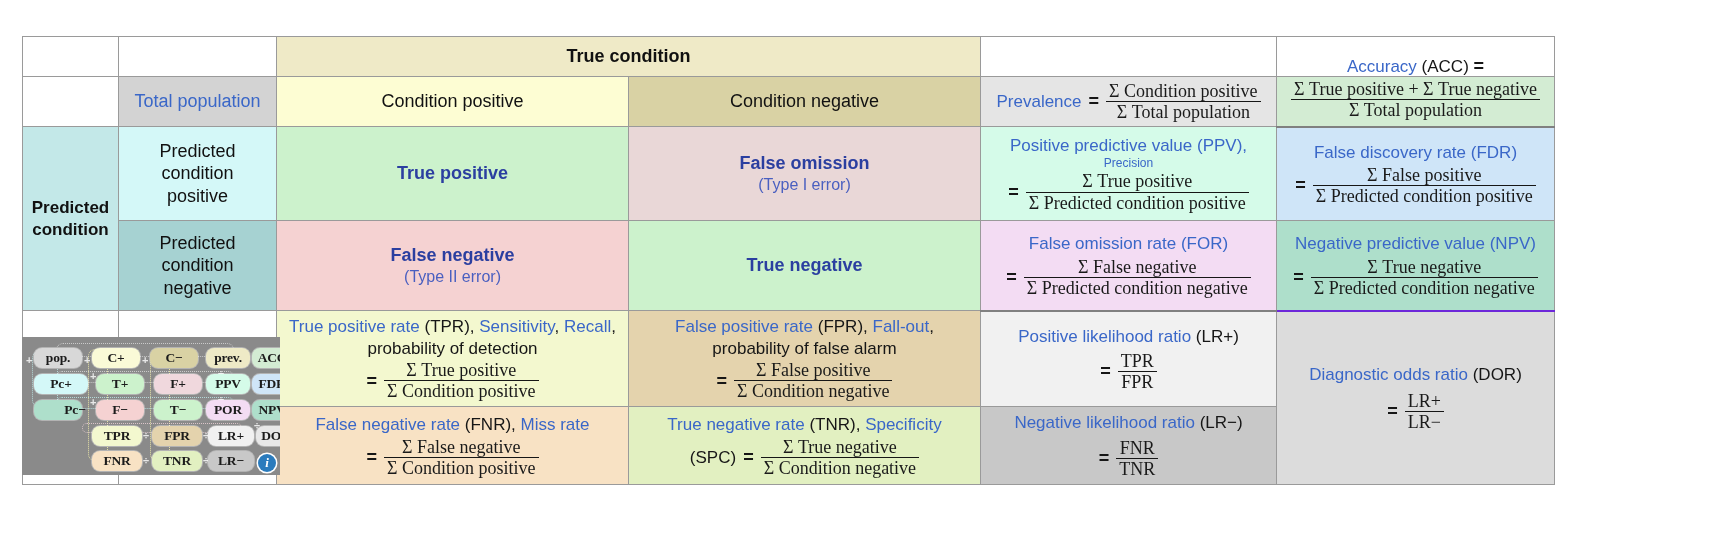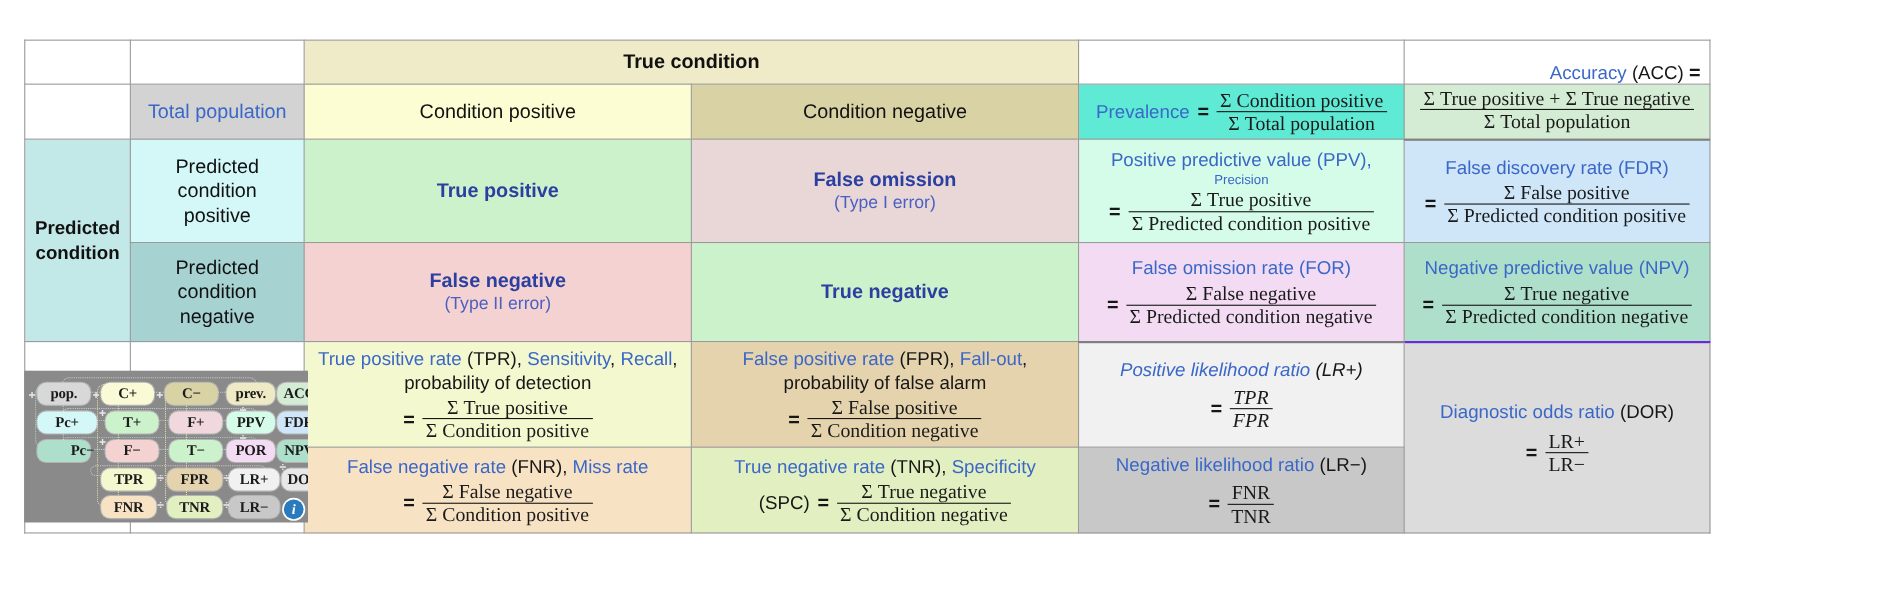--- a/index.html
+++ b/index.html
@@ -40,21 +40,21 @@
   .w-predlab { width: 158px; }
   .w-cond    { width: 352px; }
   .w-metric  { width: 296px; }
   .w-metric2 { width: 278px; }
 
   
   .c-truecond   { background:#efeac7; }
   .c-totalpop   { background:#d3d3d3; }
   .c-condpos    { background:#fdfdd3; }
   .c-condneg    { background:#d9d2a4; }
-  .c-prevalence { background:#5eead4; }
+  .c-prevalence { background:#e5e5e5; }
   .c-accuracy   { background:#d3ecd3; }
 
   .c-predcond   { background:#c3e8e8; }
   .c-pcpos      { background:#d4f8f8; }
   .c-pcneg      { background:#a6d2d2; }
 
   .c-tp         { background:#ccf2cc; }
   .c-fp         { background:#e9d7d7; }
   .c-fn         { background:#f5d2d2; }
   .c-tn         { background:#ccf2cc; }
@@ -199,21 +199,21 @@
           <span class="lightblue" style="font-size:17px;">Prevalence</span>
           <span class="eq blk">=</span>
           <span class="frac">
             <span class="num">Σ Condition positive</span>
             <span class="den">Σ Total population</span>
           </span>
         </div>
       </td>
       <td class="c-accuracy" style="border-bottom:2px solid #808080;">
         <div style="margin-top:-28px;">
-          <div style="margin-bottom:1px;text-align:right;">
+          <div style="margin-bottom:1px;">
             <span class="lightblue" style="font-size:17px;">Accuracy</span>
             <span class="blk" style="font-size:17px;">(ACC)</span>
             <span class="eq blk">=</span>
           </div>
           <span class="frac">
             <span class="num">Σ True positive + Σ True negative</span>
             <span class="den">Σ Total population</span>
           </span>
         </div>
       </td>
@@ -335,21 +335,21 @@
         </div>
         <div class="cell-title blk">probability of false alarm</div>
         <div class="inline-frac-wrap">
           <span class="eq blk">=</span>
           <span class="frac">
             <span class="num">Σ False positive</span>
             <span class="den">Σ Condition negative</span>
           </span>
         </div>
       </td>
-      <td class="c-lrp" style="border-top:2px solid #8b5cf6;font-style:italic;">
+      <td class="c-lrp" style="border-top:2px solid #8b5cf6;">
         <div style="font-size:17px;margin-bottom:4px;">
           <span class="lightblue">Positive likelihood ratio</span>
           <span class="blk">(LR+)</span>
         </div>
         <div class="inline-frac-wrap">
           <span class="eq blk">=</span>
           <span class="frac">
             <span class="num">TPR</span>
             <span class="den">FPR</span>
           </span>

